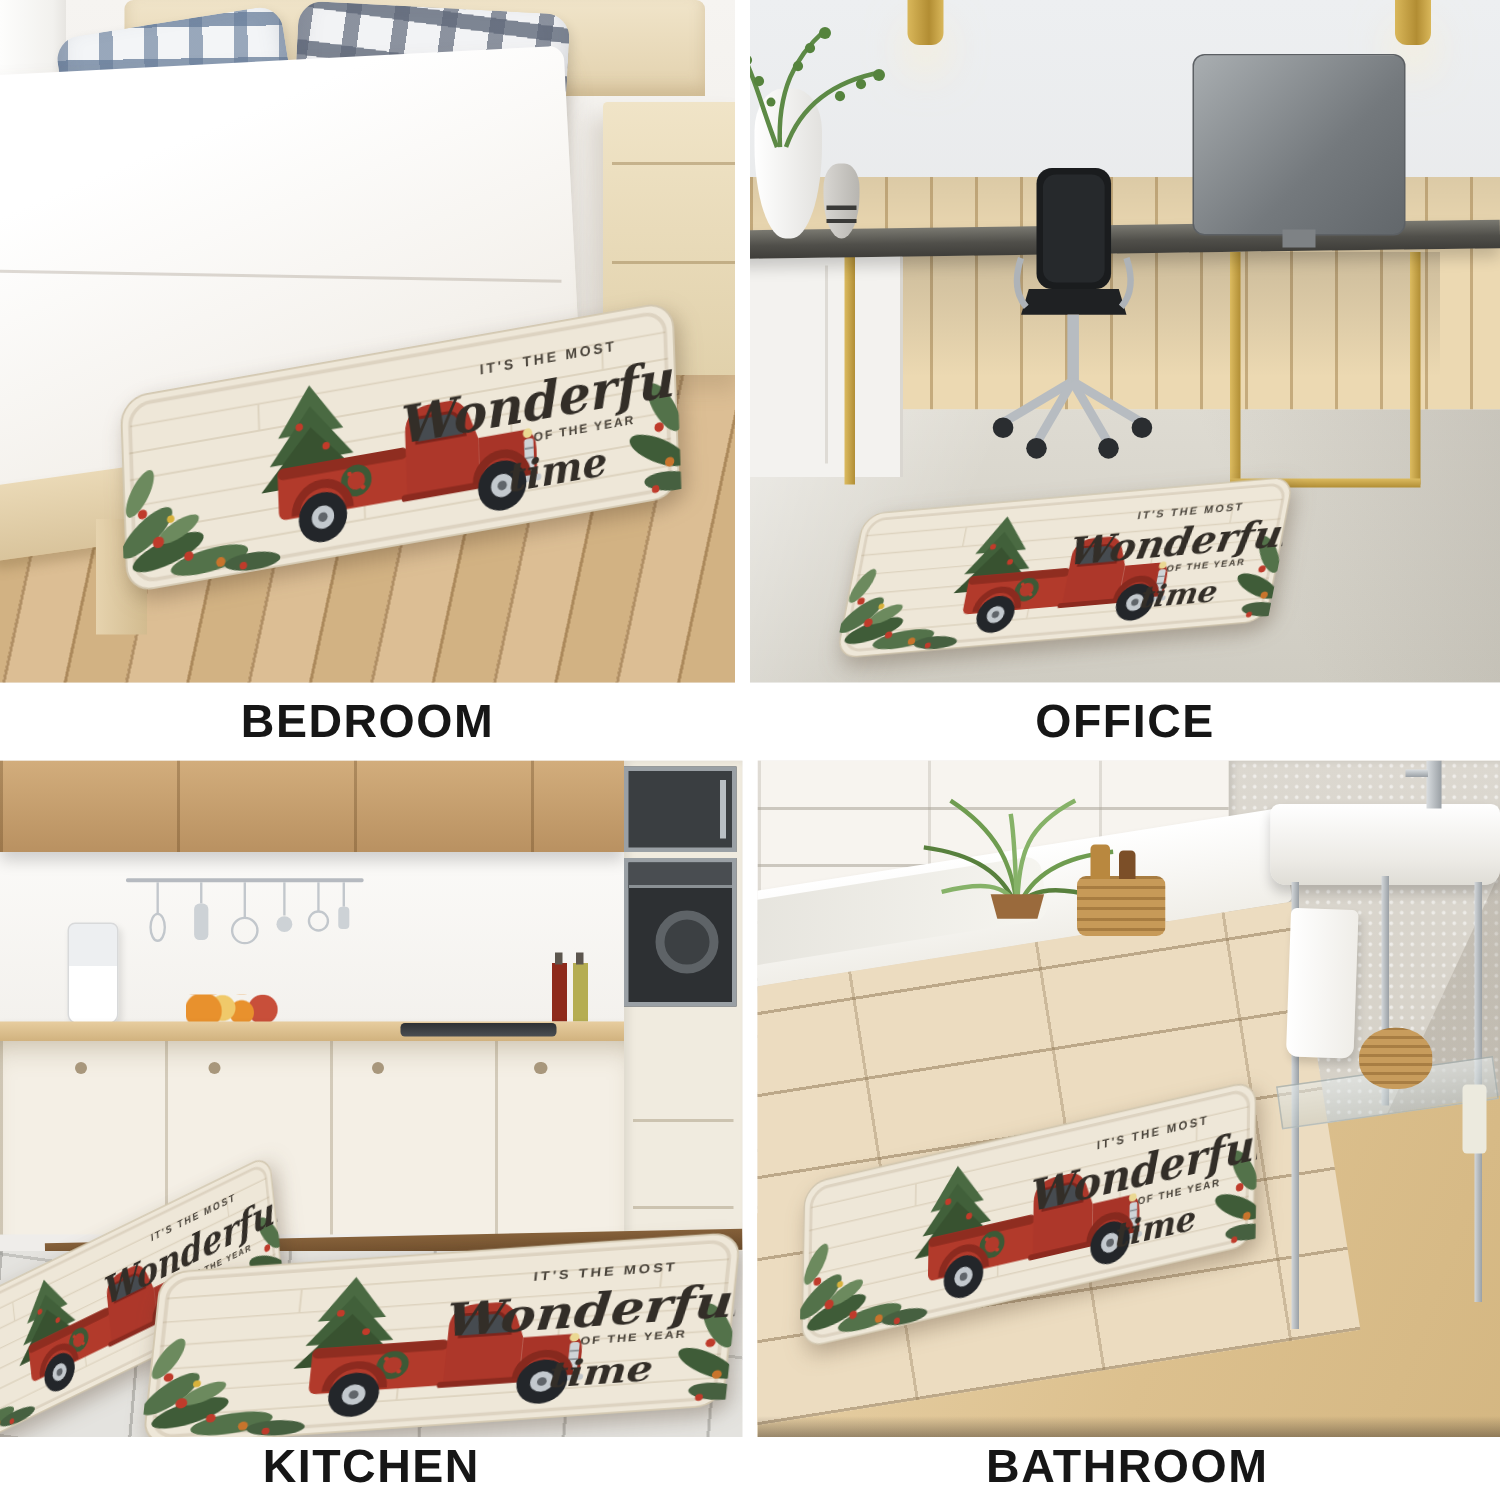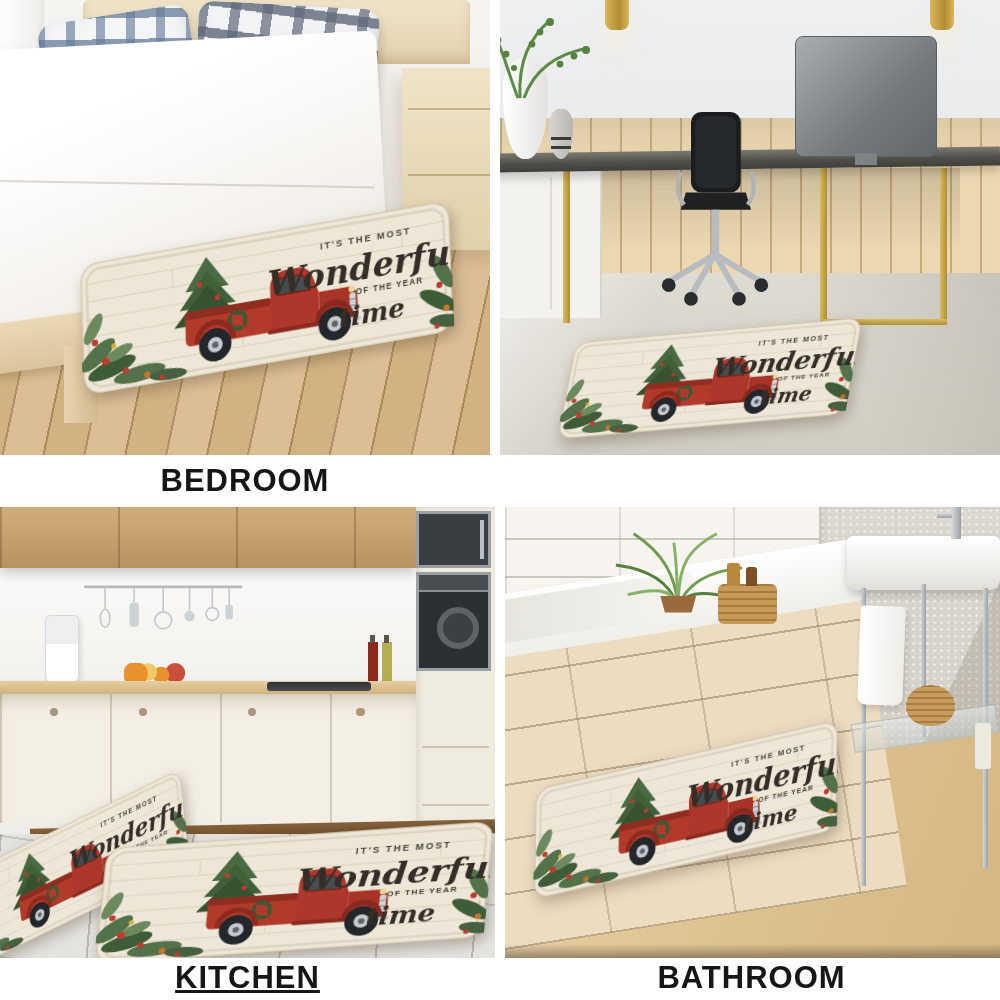--- a/index.html
+++ b/index.html
@@ -7,21 +7,21 @@
           font-family:"Liberation Sans",sans-serif;}
   .tile{position:absolute;overflow:hidden;background:#efedea;}
   .t-bedroom{left:0;top:0;width:490px;height:455px;}
   .t-office{left:500px;top:0;width:500px;height:455px;}
   .t-kitchen{left:0;top:507px;width:495px;height:451px;}
   .t-bathroom{left:505px;top:507px;width:495px;height:451px;}
   .caption{position:absolute;text-align:center;font-weight:700;color:#161616;
            font-size:31px;letter-spacing:1px;}
   .cap-bedroom{left:0;top:455px;width:490px;line-height:52px;height:52px;}
   .cap-office{left:500px;top:455px;width:500px;line-height:52px;height:52px;}
-  .cap-kitchen{left:0;top:958px;width:495px;line-height:40px;height:40px;text-decoration:underline;}
+  .cap-kitchen{left:0;top:958px;width:495px;line-height:40px;height:40px;}
   .cap-bathroom{left:504px;top:958px;width:495px;line-height:40px;height:42px;}
   .tile *{position:absolute;}
 
   
   .mat-wrap{filter:drop-shadow(3px 6px 7px rgba(80,60,40,.35));}
   .mat-wrap svg{position:static;display:block;width:100%;height:100%;}
   .bd-mat{left:16%;top:51%;width:77%;aspect-ratio:600/210;transform:rotate(-10deg) skewX(-8deg);}
   .of-mat{left:13%;top:72.5%;width:58%;aspect-ratio:600/200;transform:rotate(-5deg) skewX(-16deg);}
   .kt-runner{left:20%;top:72.5%;width:79%;aspect-ratio:600/180;transform:rotate(-4deg) skewX(-10deg);}
   .kt-smallmat{left:-12%;top:71%;width:52%;aspect-ratio:600/210;transform:rotate(-26deg) skewX(-20deg);}
@@ -445,15 +445,16 @@
     <div class="bt-leg l2"></div>
     <div class="bt-leg l3"></div>
     <div class="bt-shelf"></div>
     <div class="bt-towel"></div>
     <div class="bt-shelfbasket"></div>
     <div class="bt-bottle"></div>
     <div class="bt-bottomshade"></div>
   </section>
 
   <div class="caption cap-bedroom">BEDROOM</div>
+  <div class="caption cap-office">OFFICE</div>
   <div class="caption cap-kitchen">KITCHEN</div>
   <div class="caption cap-bathroom">BATHROOM</div>
 </div>
 
 </body></html>

